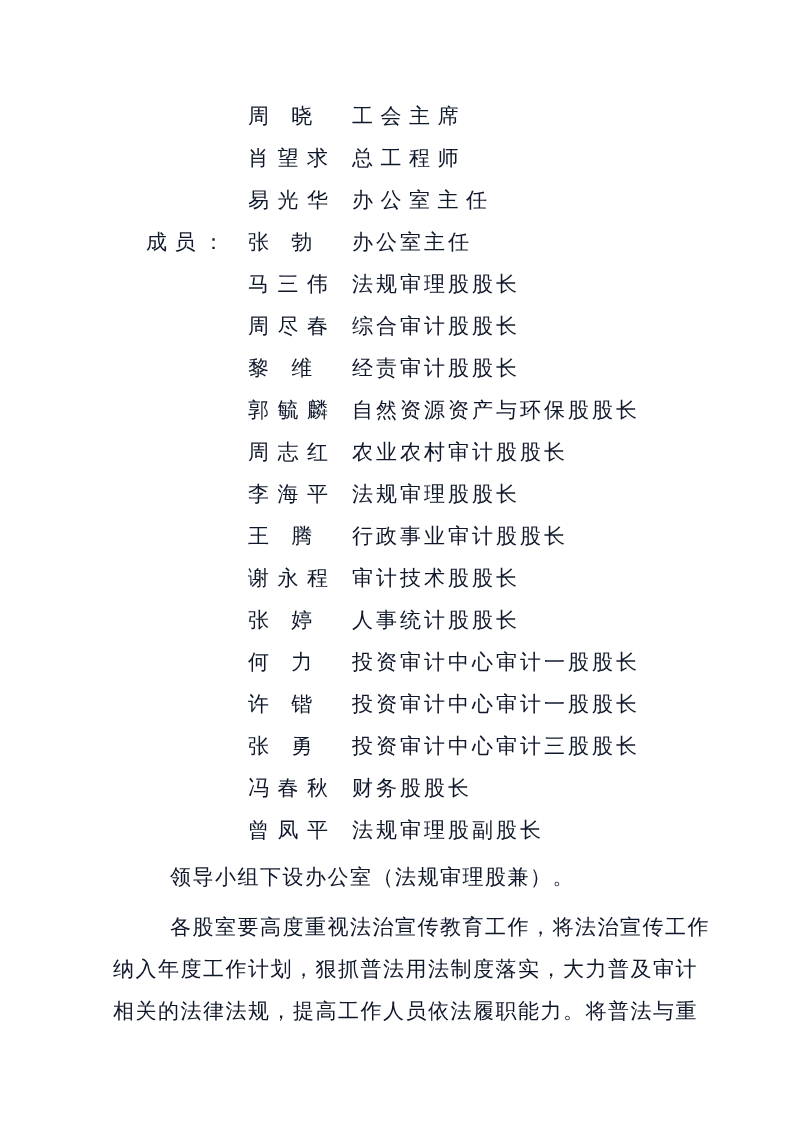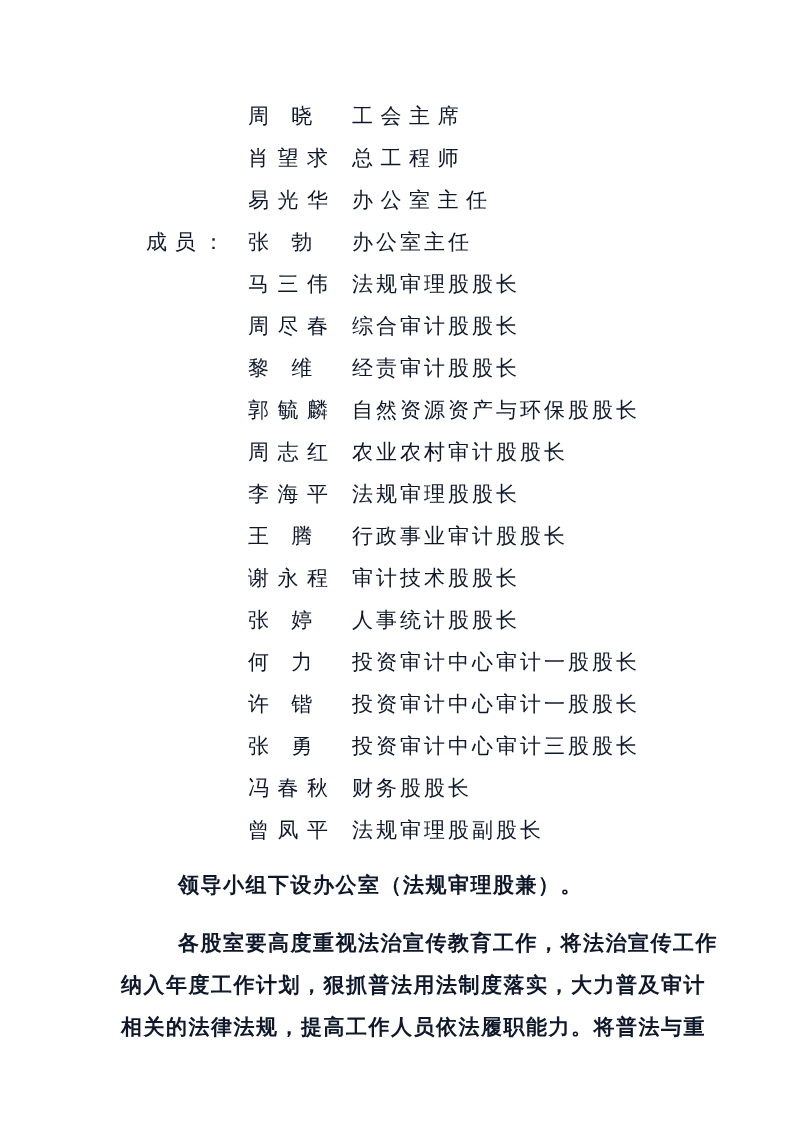--- a/index.html
+++ b/index.html
@@ -47,21 +47,21 @@
   }
   .tt.wide { letter-spacing: 7.5px; }  
   .tt.norm { letter-spacing: 3px; }    
   
   .paras {
     position: absolute;
     top: 848px;
     left: 105px;
     width: 584px;
   }
-  .para { margin: 16px; padding: 0; font-weight: bold; }
+  .para { margin: 8px; padding: 0; }
   .para + .para { margin-top: 2px; text-align: center; }
   .pline {
     height: 42px;
     line-height: 42px;
     font-size: 21px;
     letter-spacing: 1.5px;
     white-space: nowrap;
   }
   .pline.indent { padding-left: 57px; }
 </style>

